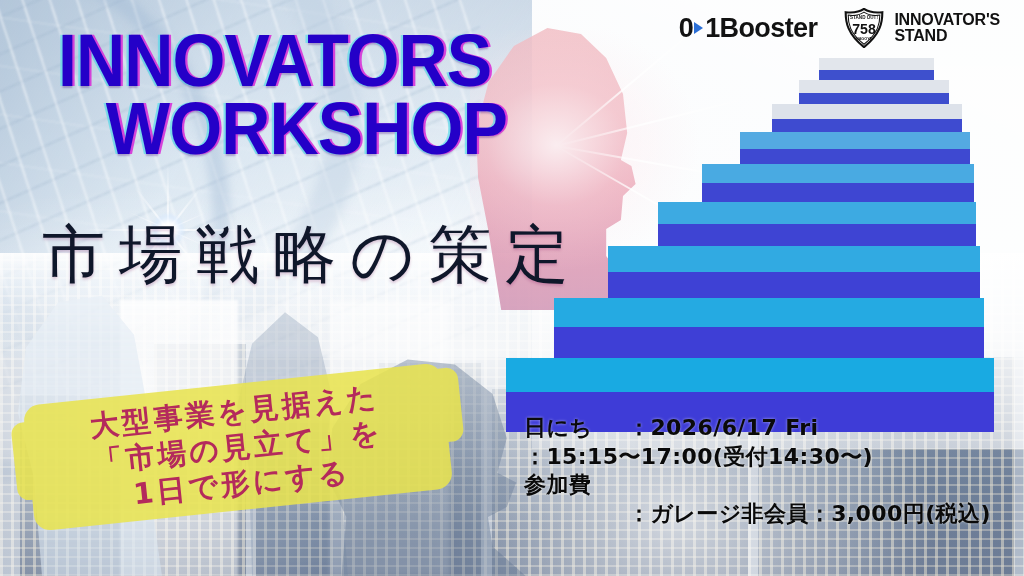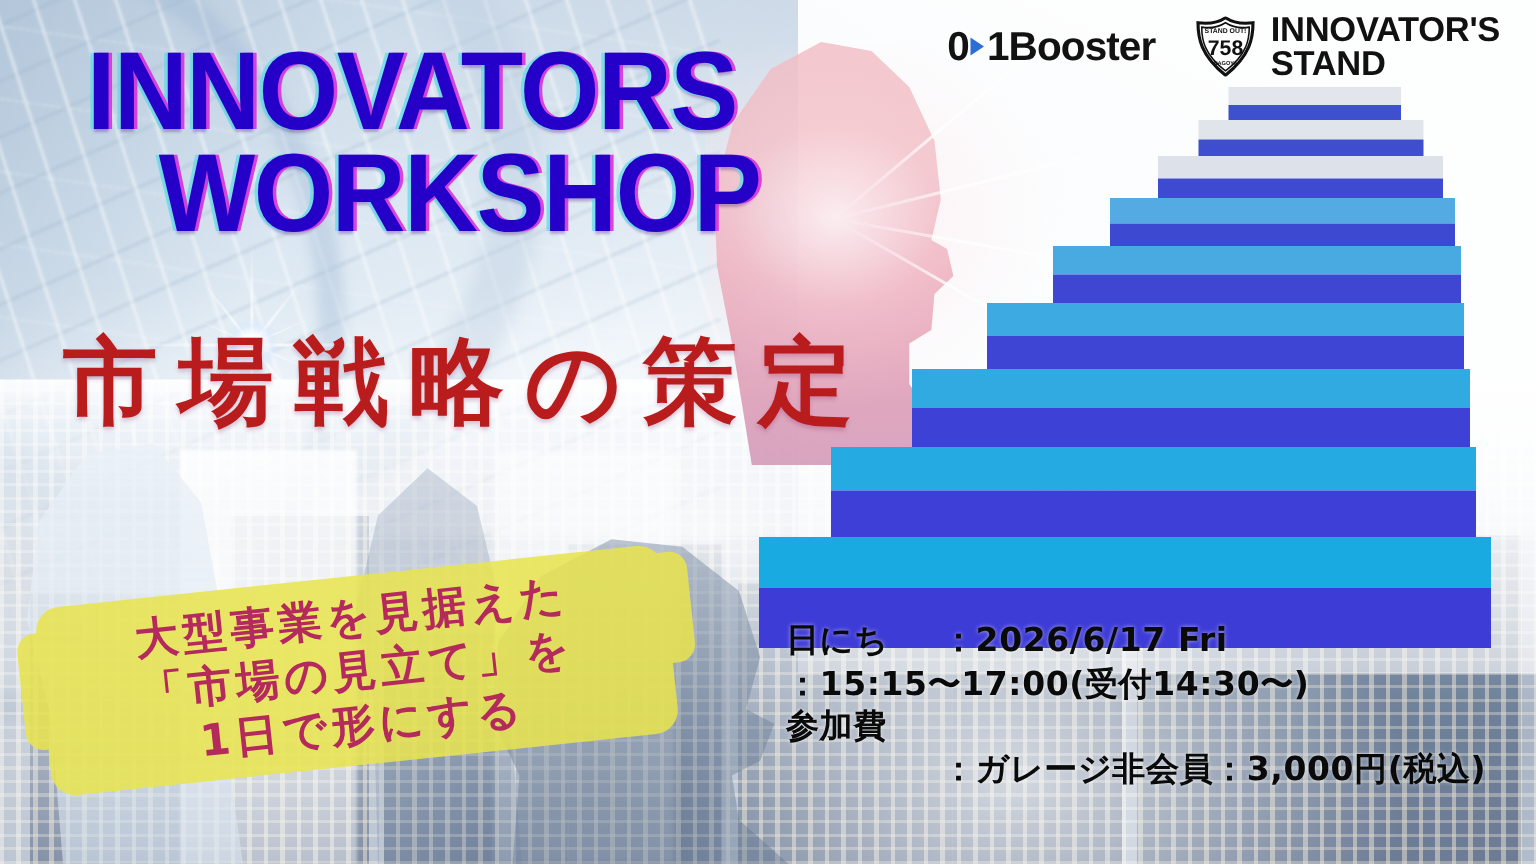--- a/index.html
+++ b/index.html
@@ -163,21 +163,21 @@
   }
   .logo-booster .tri{
     display:inline-block;width:0;height:0;margin:0 2px 0 1px;
     border-left:9px solid #2b6fd6;
     border-top:6px solid transparent;
     border-bottom:6px solid transparent;
   }
   .logo-garage{display:flex;align-items:center;gap:9px;}
   .shield{width:42px;height:40px;}
   .garage-txt{
-    font-size:23px;font-weight:bold;color:#111;line-height:1.02;letter-spacing:-.2px;
+    font-size:16px;font-weight:bold;color:#111;line-height:1.02;letter-spacing:-.2px;
   }
 
   
   .title{
     position:absolute;left:58px;top:27px;width:640px;
     font-weight:bold;
     color:#2400c8;
     font-size:74px;
     line-height:.92;
     letter-spacing:-1px;
@@ -188,21 +188,21 @@
       -2.5px 0 0 rgba(90,220,235,.70),
        0 2px 2px rgba(60,0,120,.30);
     font-family:"Liberation Sans Narrow","Liberation Sans",sans-serif;
   }
   .title .l1{display:block;}
   .title .l2{display:block;padding-left:52px;}
 
   
   .subtitle{
     position:absolute;left:42px;top:212px;
-    font-size:63px;font-weight:bold;color:#b91c1c;
+    font-size:63px;font-weight:normal;color:#0f172a;
     letter-spacing:14px;
     font-family:"DejaVu Sans","Liberation Sans",sans-serif;
     text-shadow:0 2px 3px rgba(120,0,80,.22);
     white-space:nowrap;
   }
 
   
   .yellow-wrap{
     position:absolute;left:28px;top:384px;width:420px;height:126px;
     transform:rotate(-6deg);

